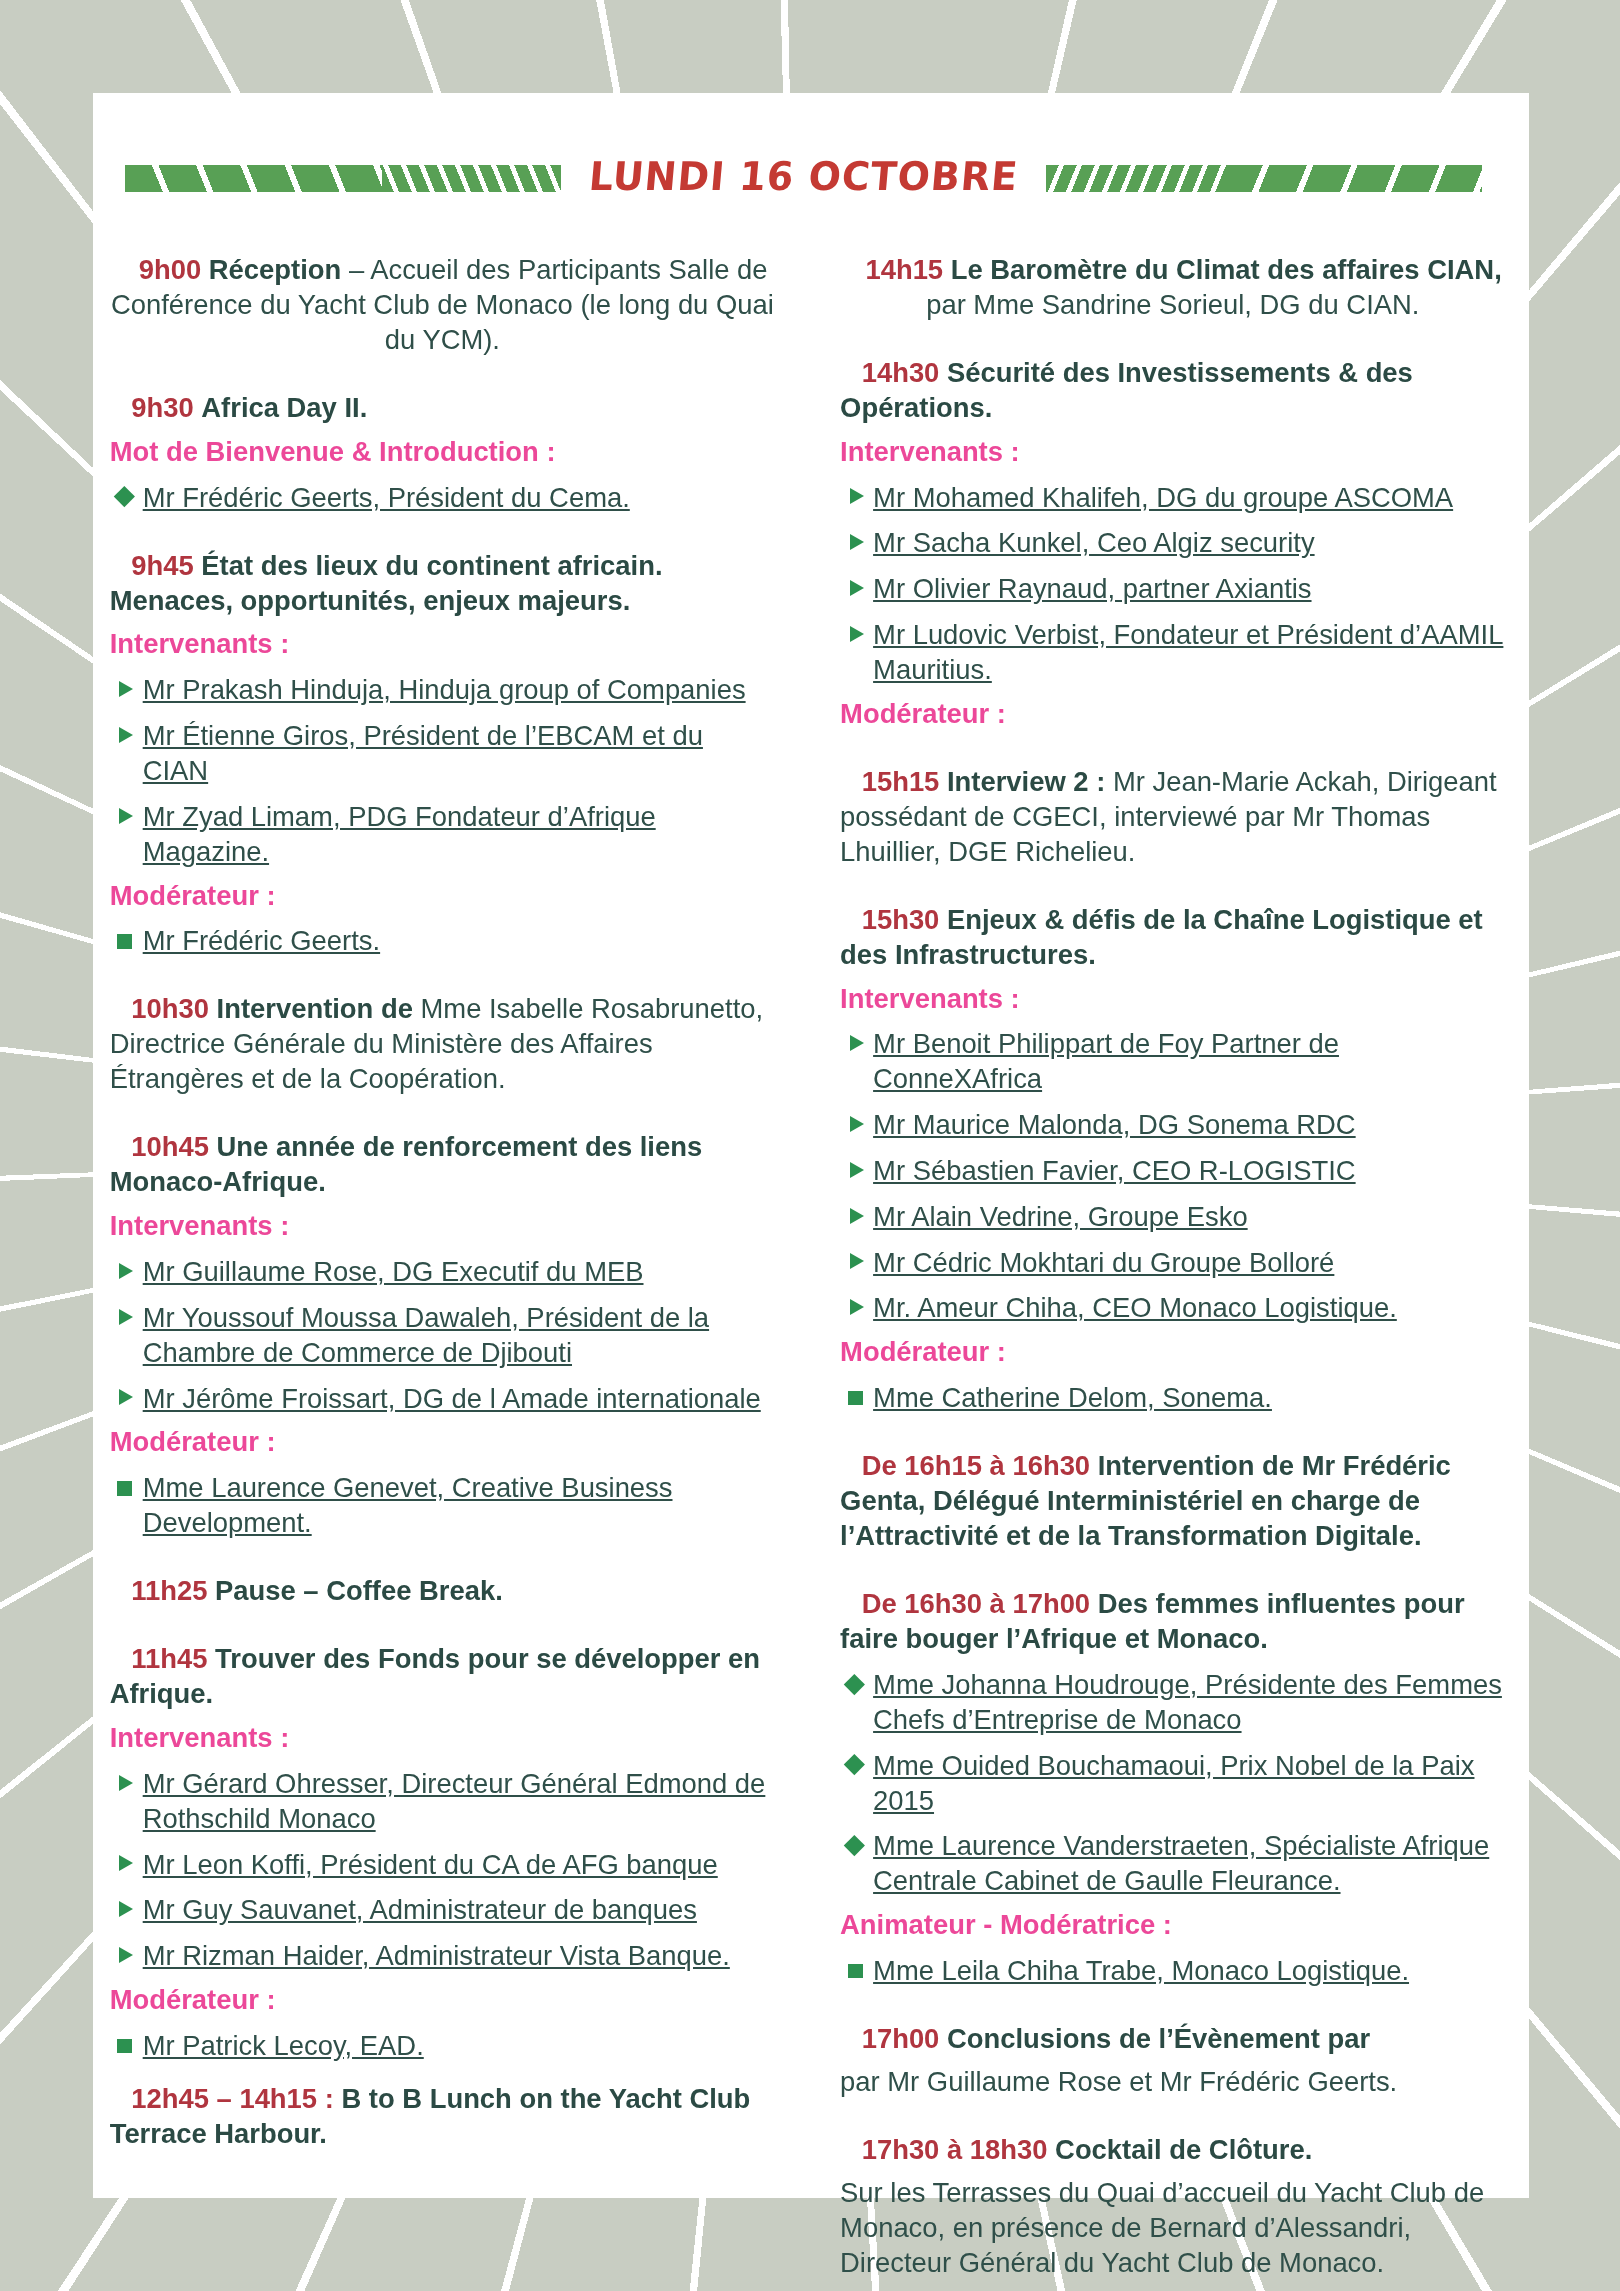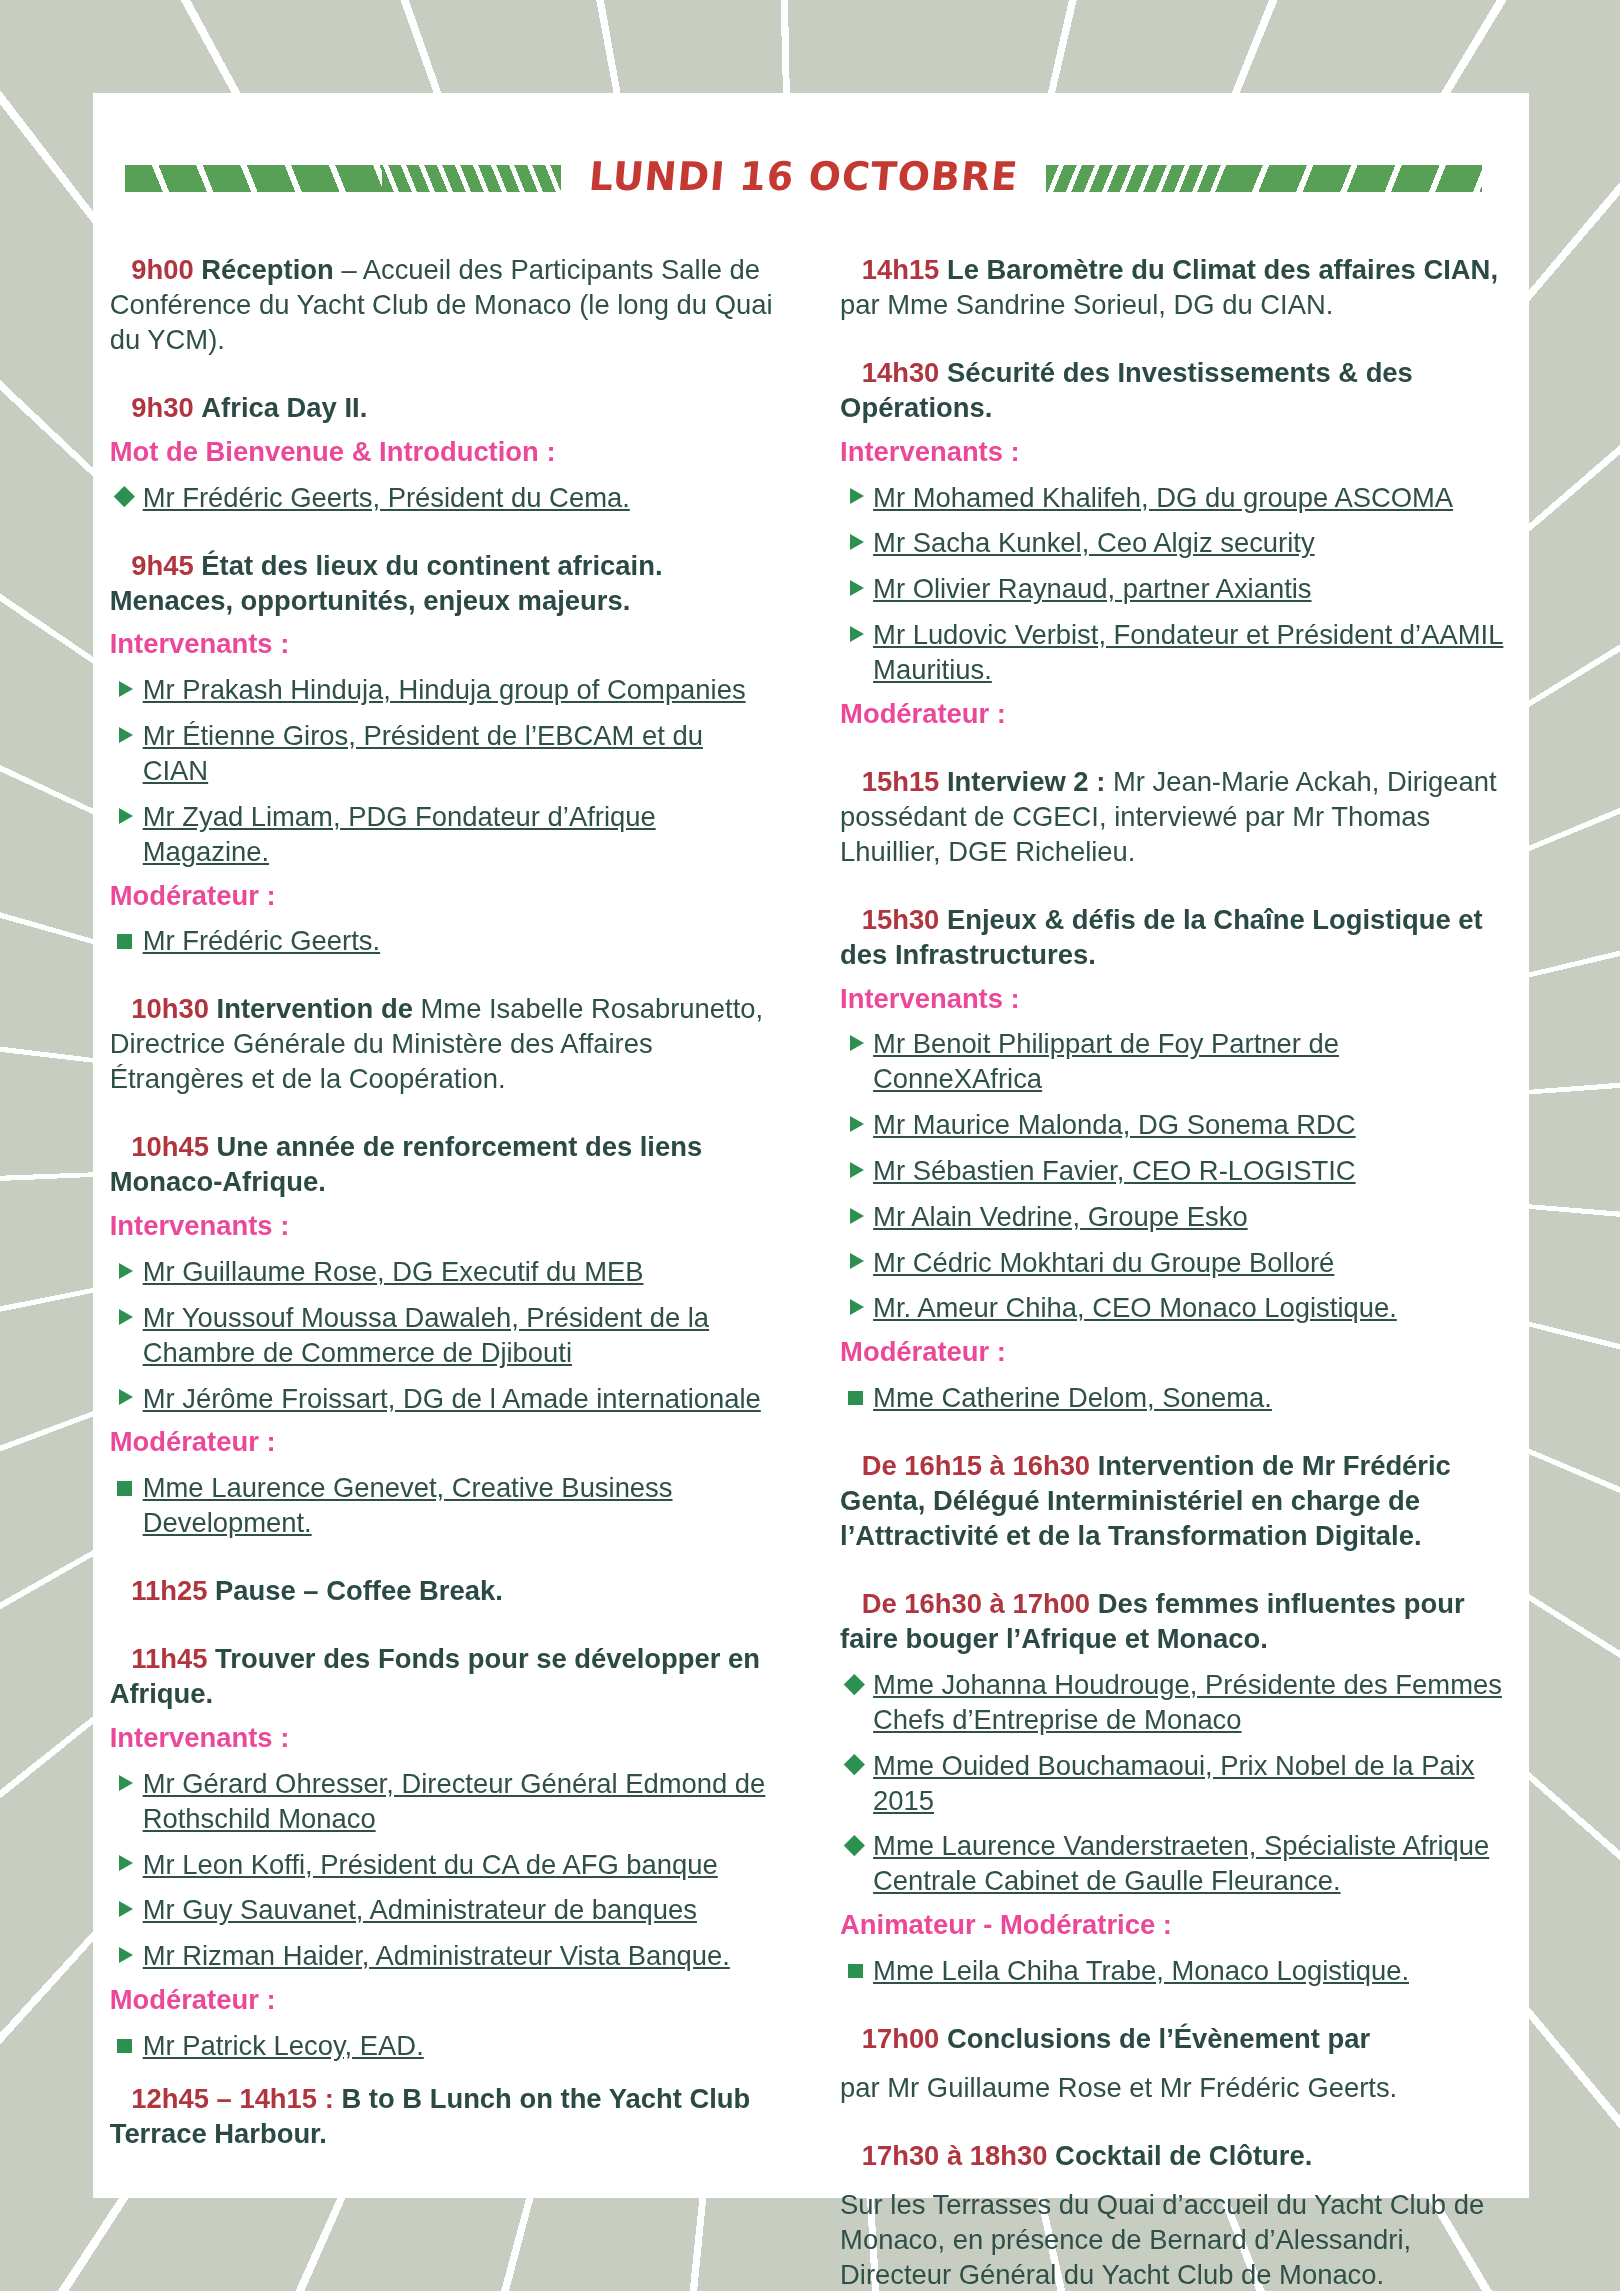--- a/index.html
+++ b/index.html
@@ -48,21 +48,21 @@
     letter-spacing:1px; white-space:nowrap;
     transform:skewX(-5deg) scaleY(1.04);
     padding:0 5.9px 3.9px 5.9px;
   }
   
   .content {
     display:flex; gap:65px;
     padding:59px 23.5px 0 16.7px;
   }
   .col { flex:1 1 0; min-width:0; font-size:27.4px; line-height:35px; }
-  .col > :first-child { margin-top:0; }
+  .col > :first-child { margin-top:0;text-align:center; }
 
   .session { margin-top:33px; text-indent:21.6px; }
   .session--tight { margin-top:18px; }
   .time  { color:#b0353f; font-weight:700; }
   .sbold { color:#2b4a44; font-weight:700; }
   .srest { color:#2f4f49; font-weight:400; }
 
   .gheading { margin-top:8.8px; color:#ec4899; font-weight:700; }
 
   .bullet { margin-top:10.8px; display:flex;text-decoration:underline; }
@@ -78,21 +78,21 @@
     content:""; position:absolute; left:7.8px; top:10.8px;
     width:14.7px; height:14.7px; background:#2c9150;
   }
   .m-diamond::before {
     content:""; position:absolute; left:6.9px; top:9.8px;
     width:14.7px; height:14.7px; background:#2c9150;
     transform:rotate(45deg);
   }
   .btext { flex:1 1 0; min-width:0; }
 
-  .para { margin-top:14px; }
+  .para { margin-top:8px; }
 </style>
 </head>
 <body>
 
 <div class="card">
   <div class="banner">
     <div class="stripe stripe-left"></div>
     <h1 class="banner-title">LUNDI 16 OCTOBRE</h1>
     <div class="stripe stripe-right"></div>
   </div>

